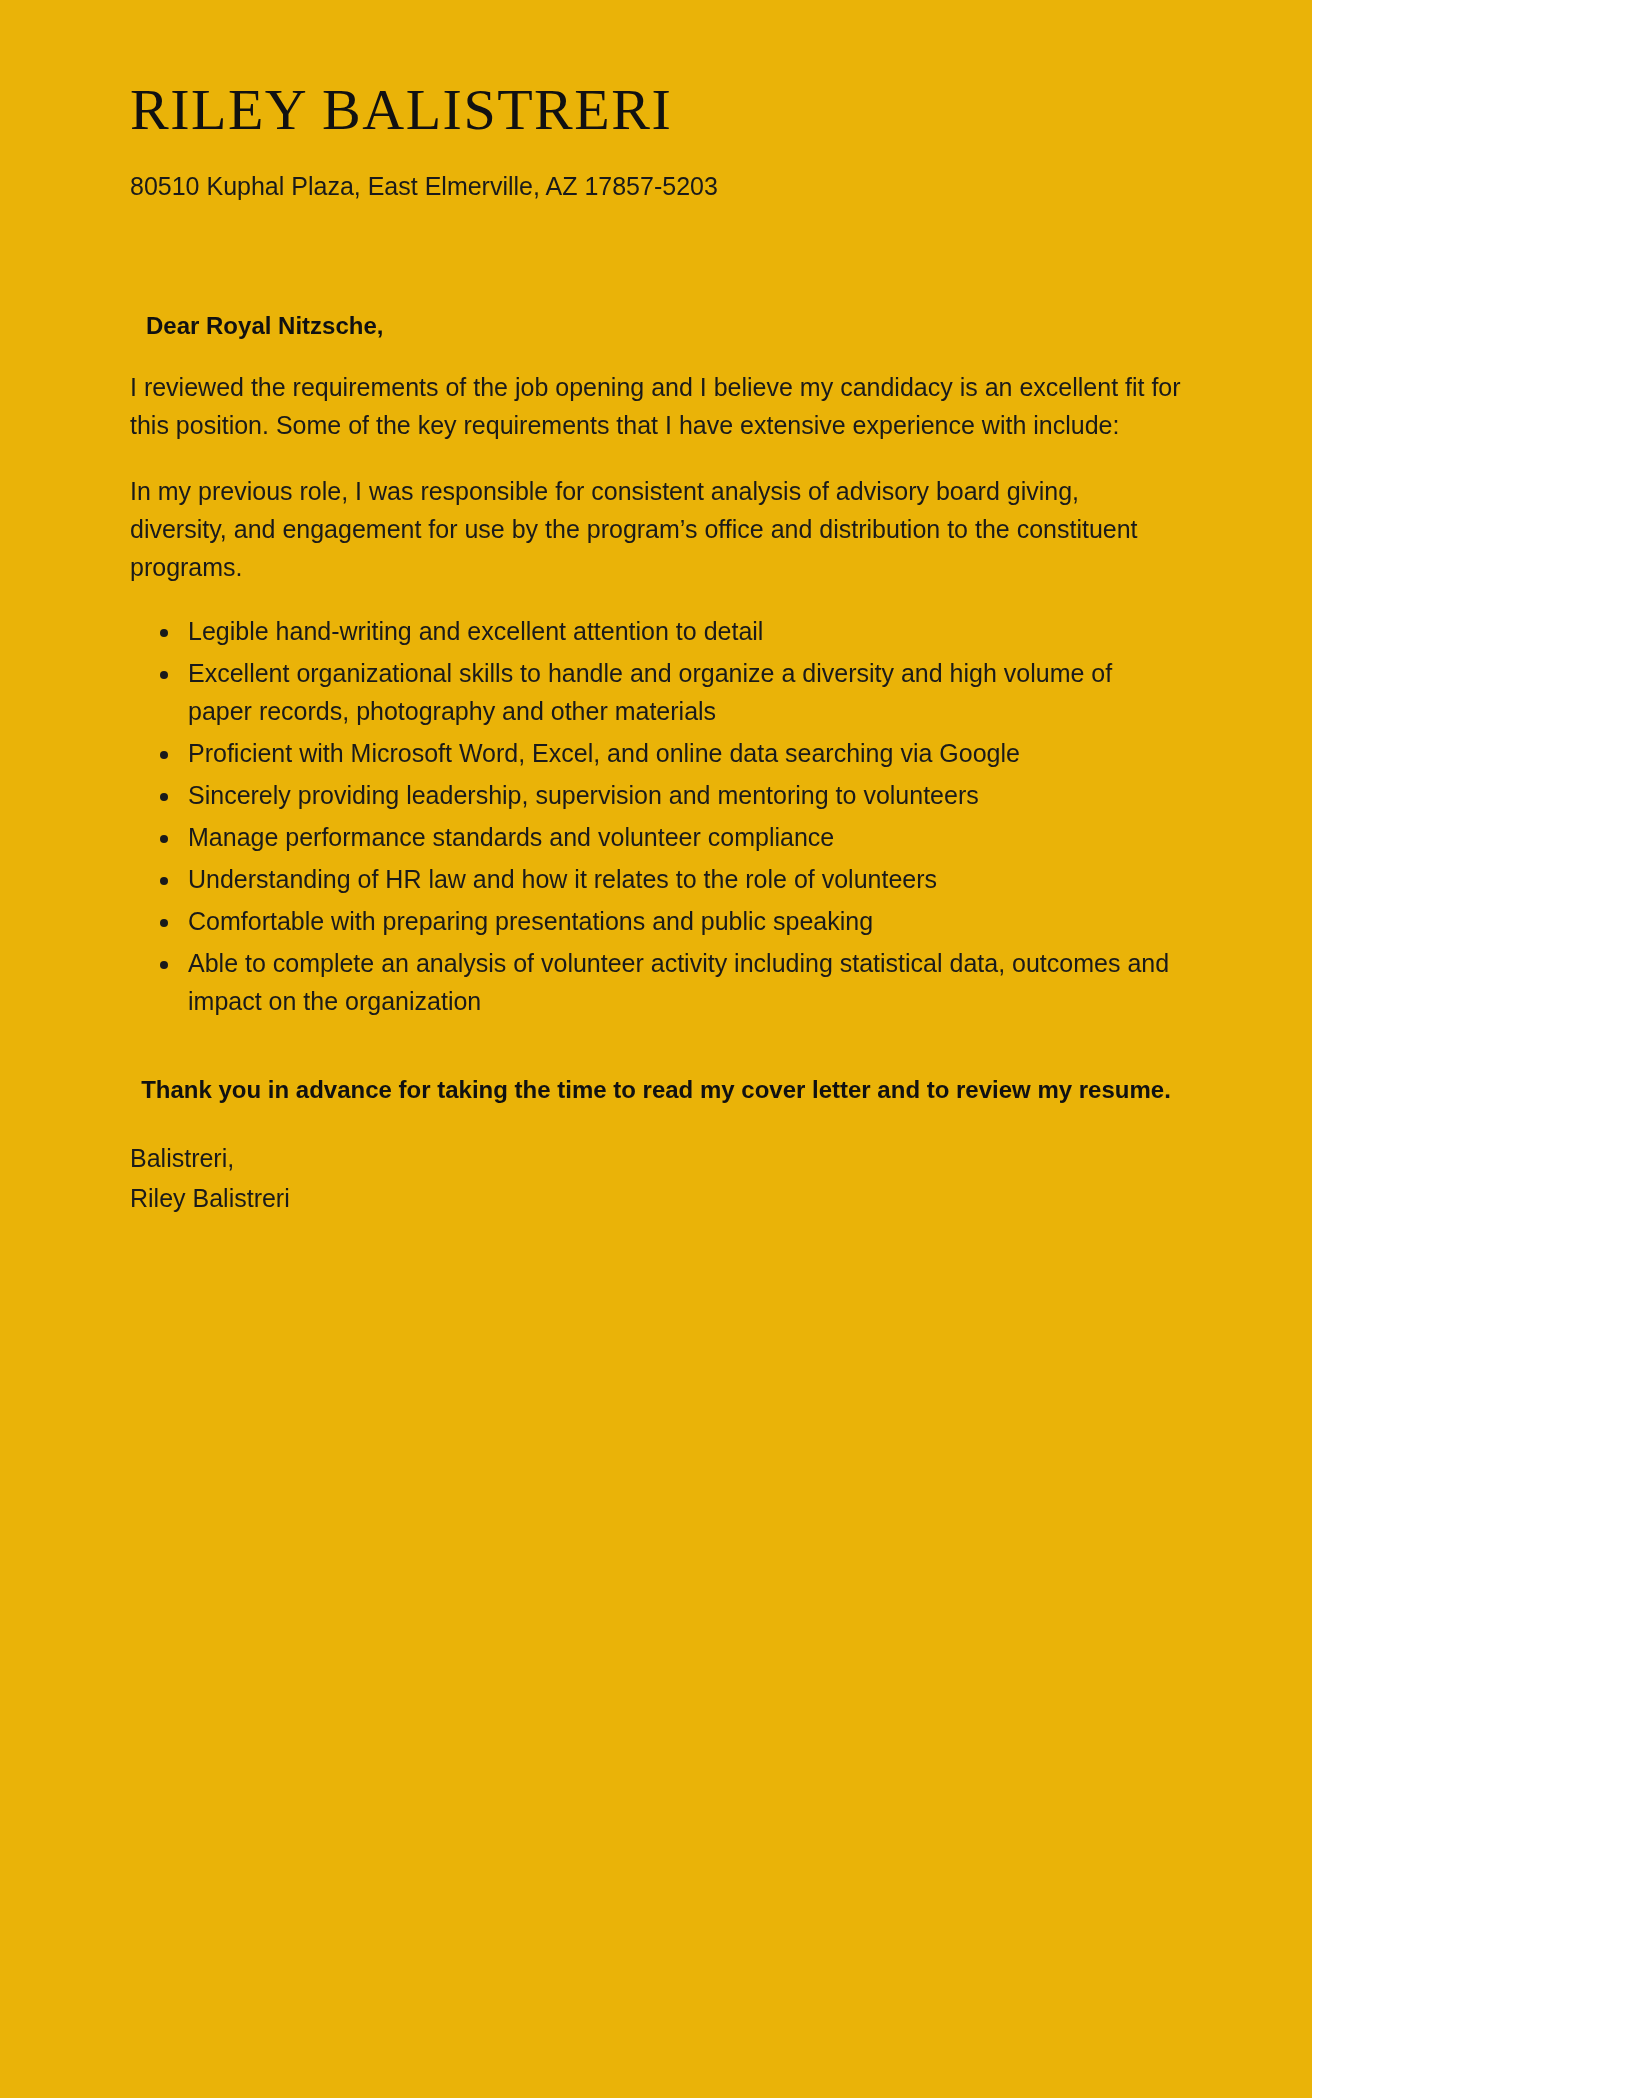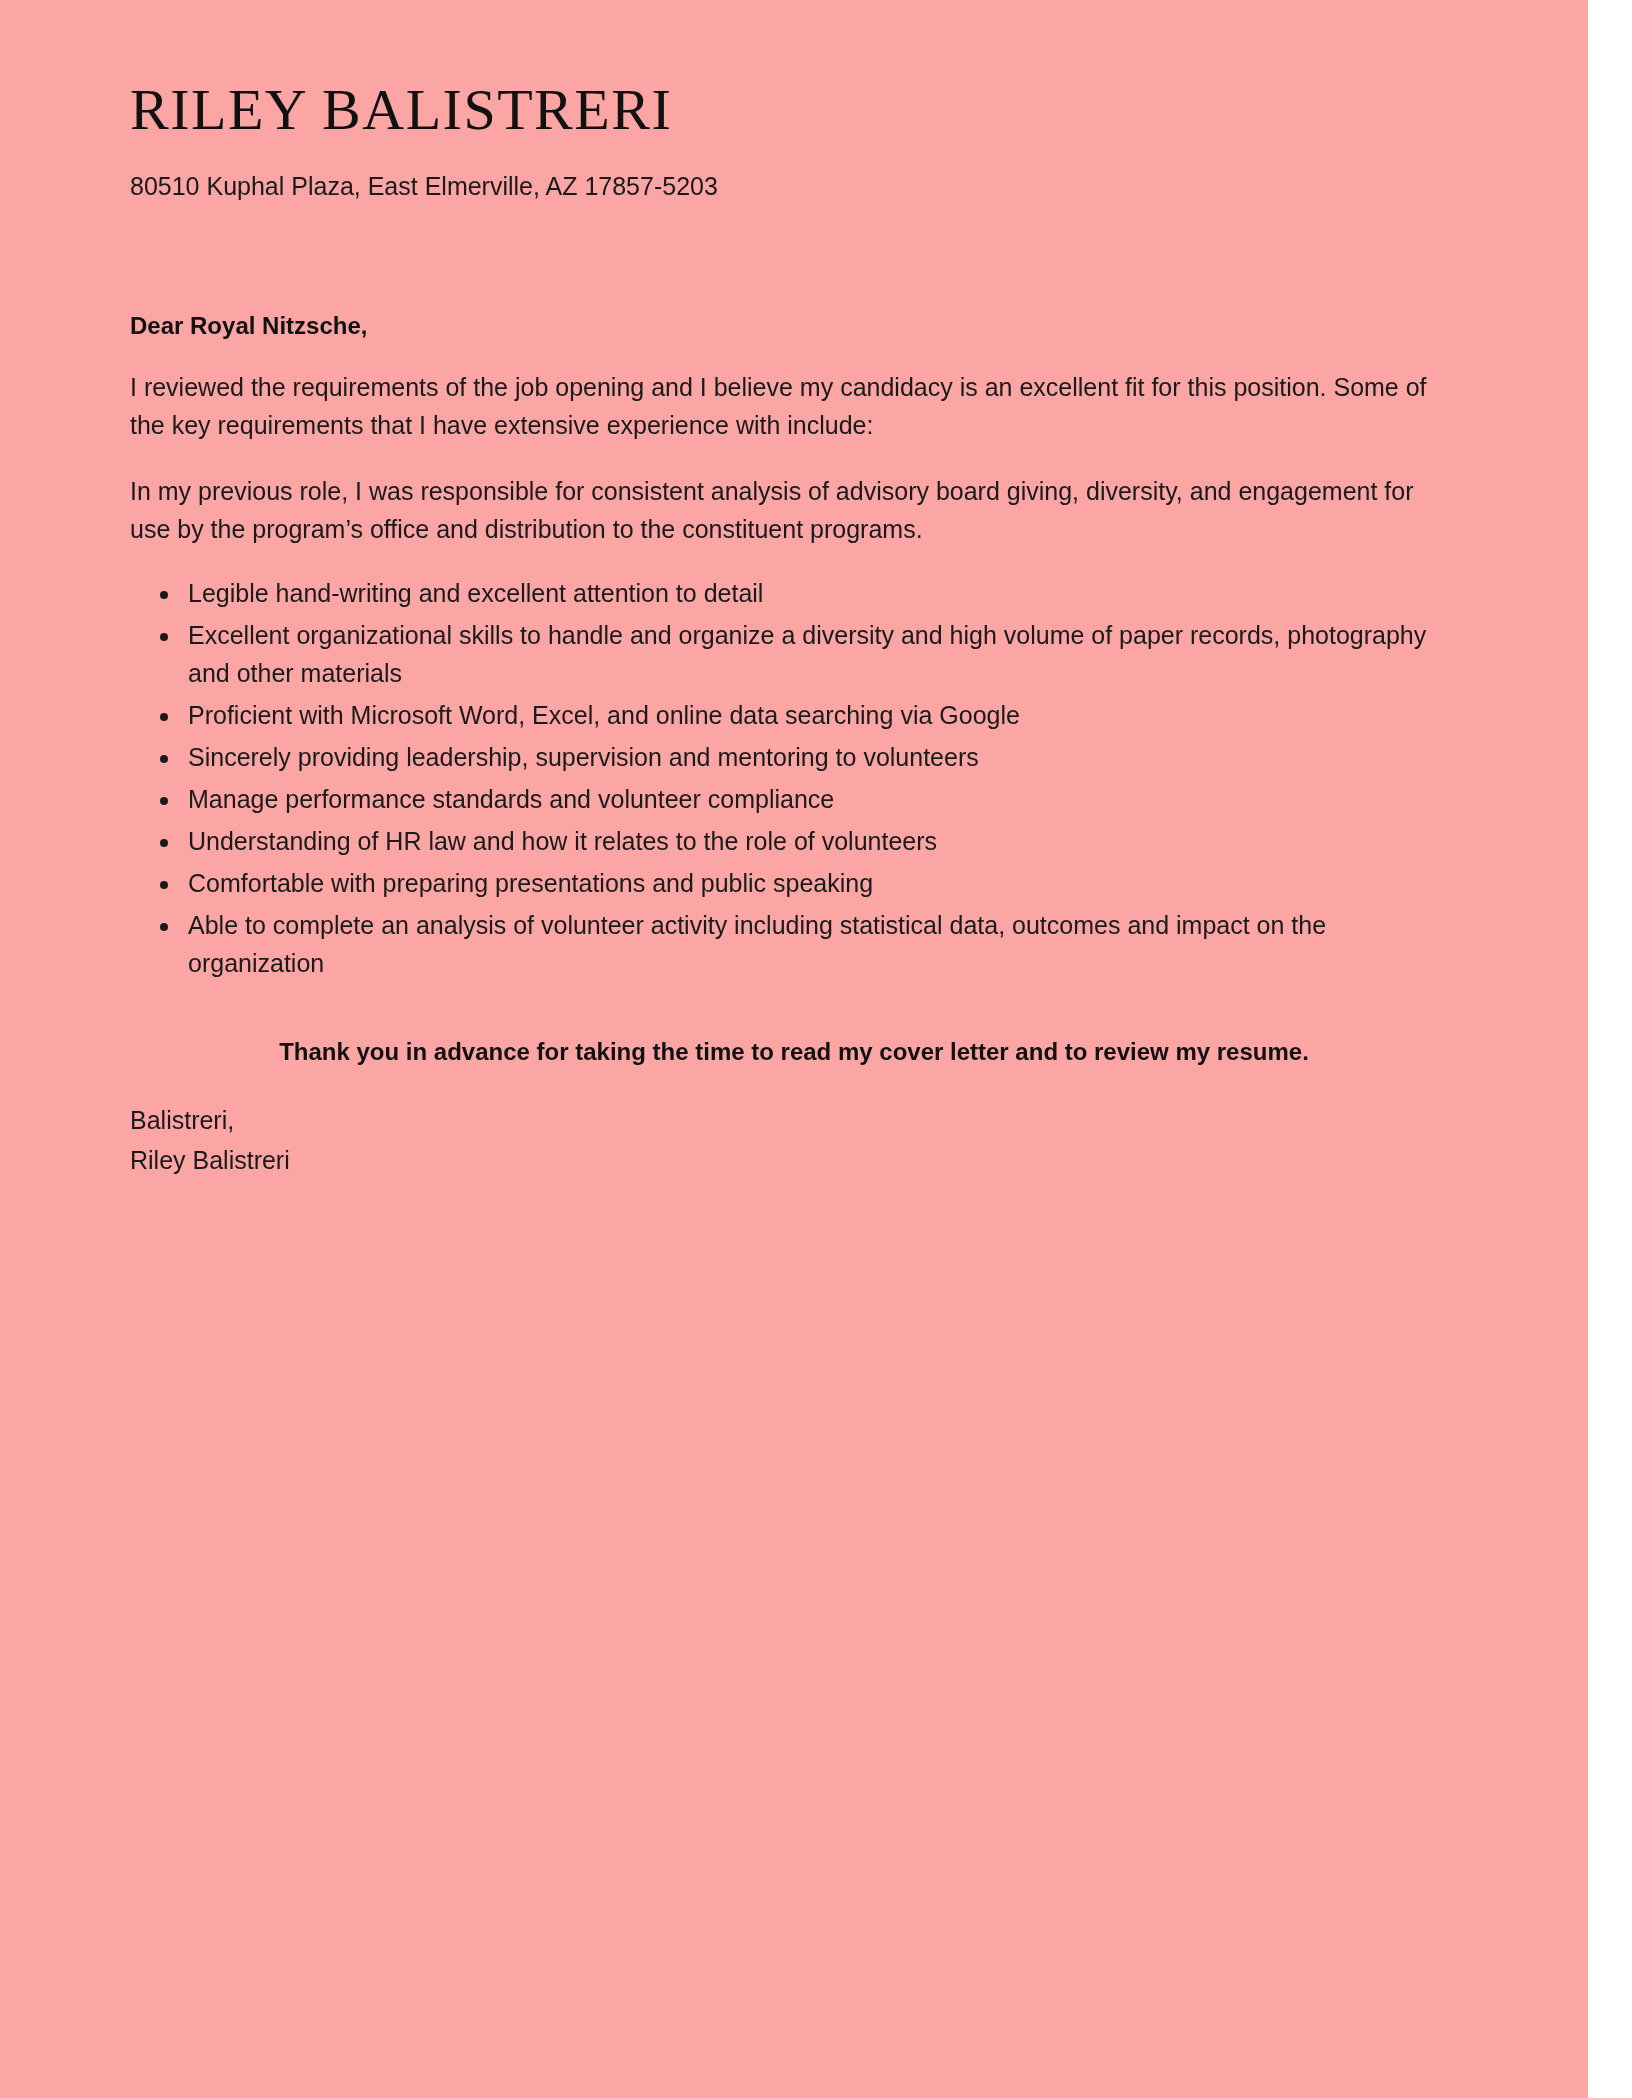--- a/index.html
+++ b/index.html
@@ -9,45 +9,45 @@
   }
   body {
     width: 1632px;
     height: 2098px;
     font-family: "Liberation Sans", sans-serif;
     color: #1a1a1a;
     -webkit-font-smoothing: antialiased;
   }
   .page {
     box-sizing: border-box;
-    width: 1588px;
+    width: 1312px;
     min-height: 2098px;
     padding: 78px 130px 0 130px;
-    background: #fca5a5;
+    background: #eab308;
   }
   .letter-name {
     font-family: "Liberation Serif", serif;
     font-size: 58px;
     font-weight: 400;
     letter-spacing: 1.5px;
     line-height: 1.1;
     margin: 0 0 0 0;
     color: #111111;
     white-space: nowrap;
   }
   .letter-address {
     font-size: 25px;
     line-height: 1.45;
     margin: 26px 0 0 0;
     color: #1a1a1a;
   }
   .salutation {
     font-size: 24px;
     font-weight: bold;
-    margin: 108px 0 0 0;
+    margin: 108px 0 0 16px;
     color: #111111;
   }
   .para {
     font-size: 25px;
     line-height: 1.52;
     margin: 28px 0 0 0;
     color: #1a1a1a;
     max-width: 1310px;
   }
   ul.bullets {

